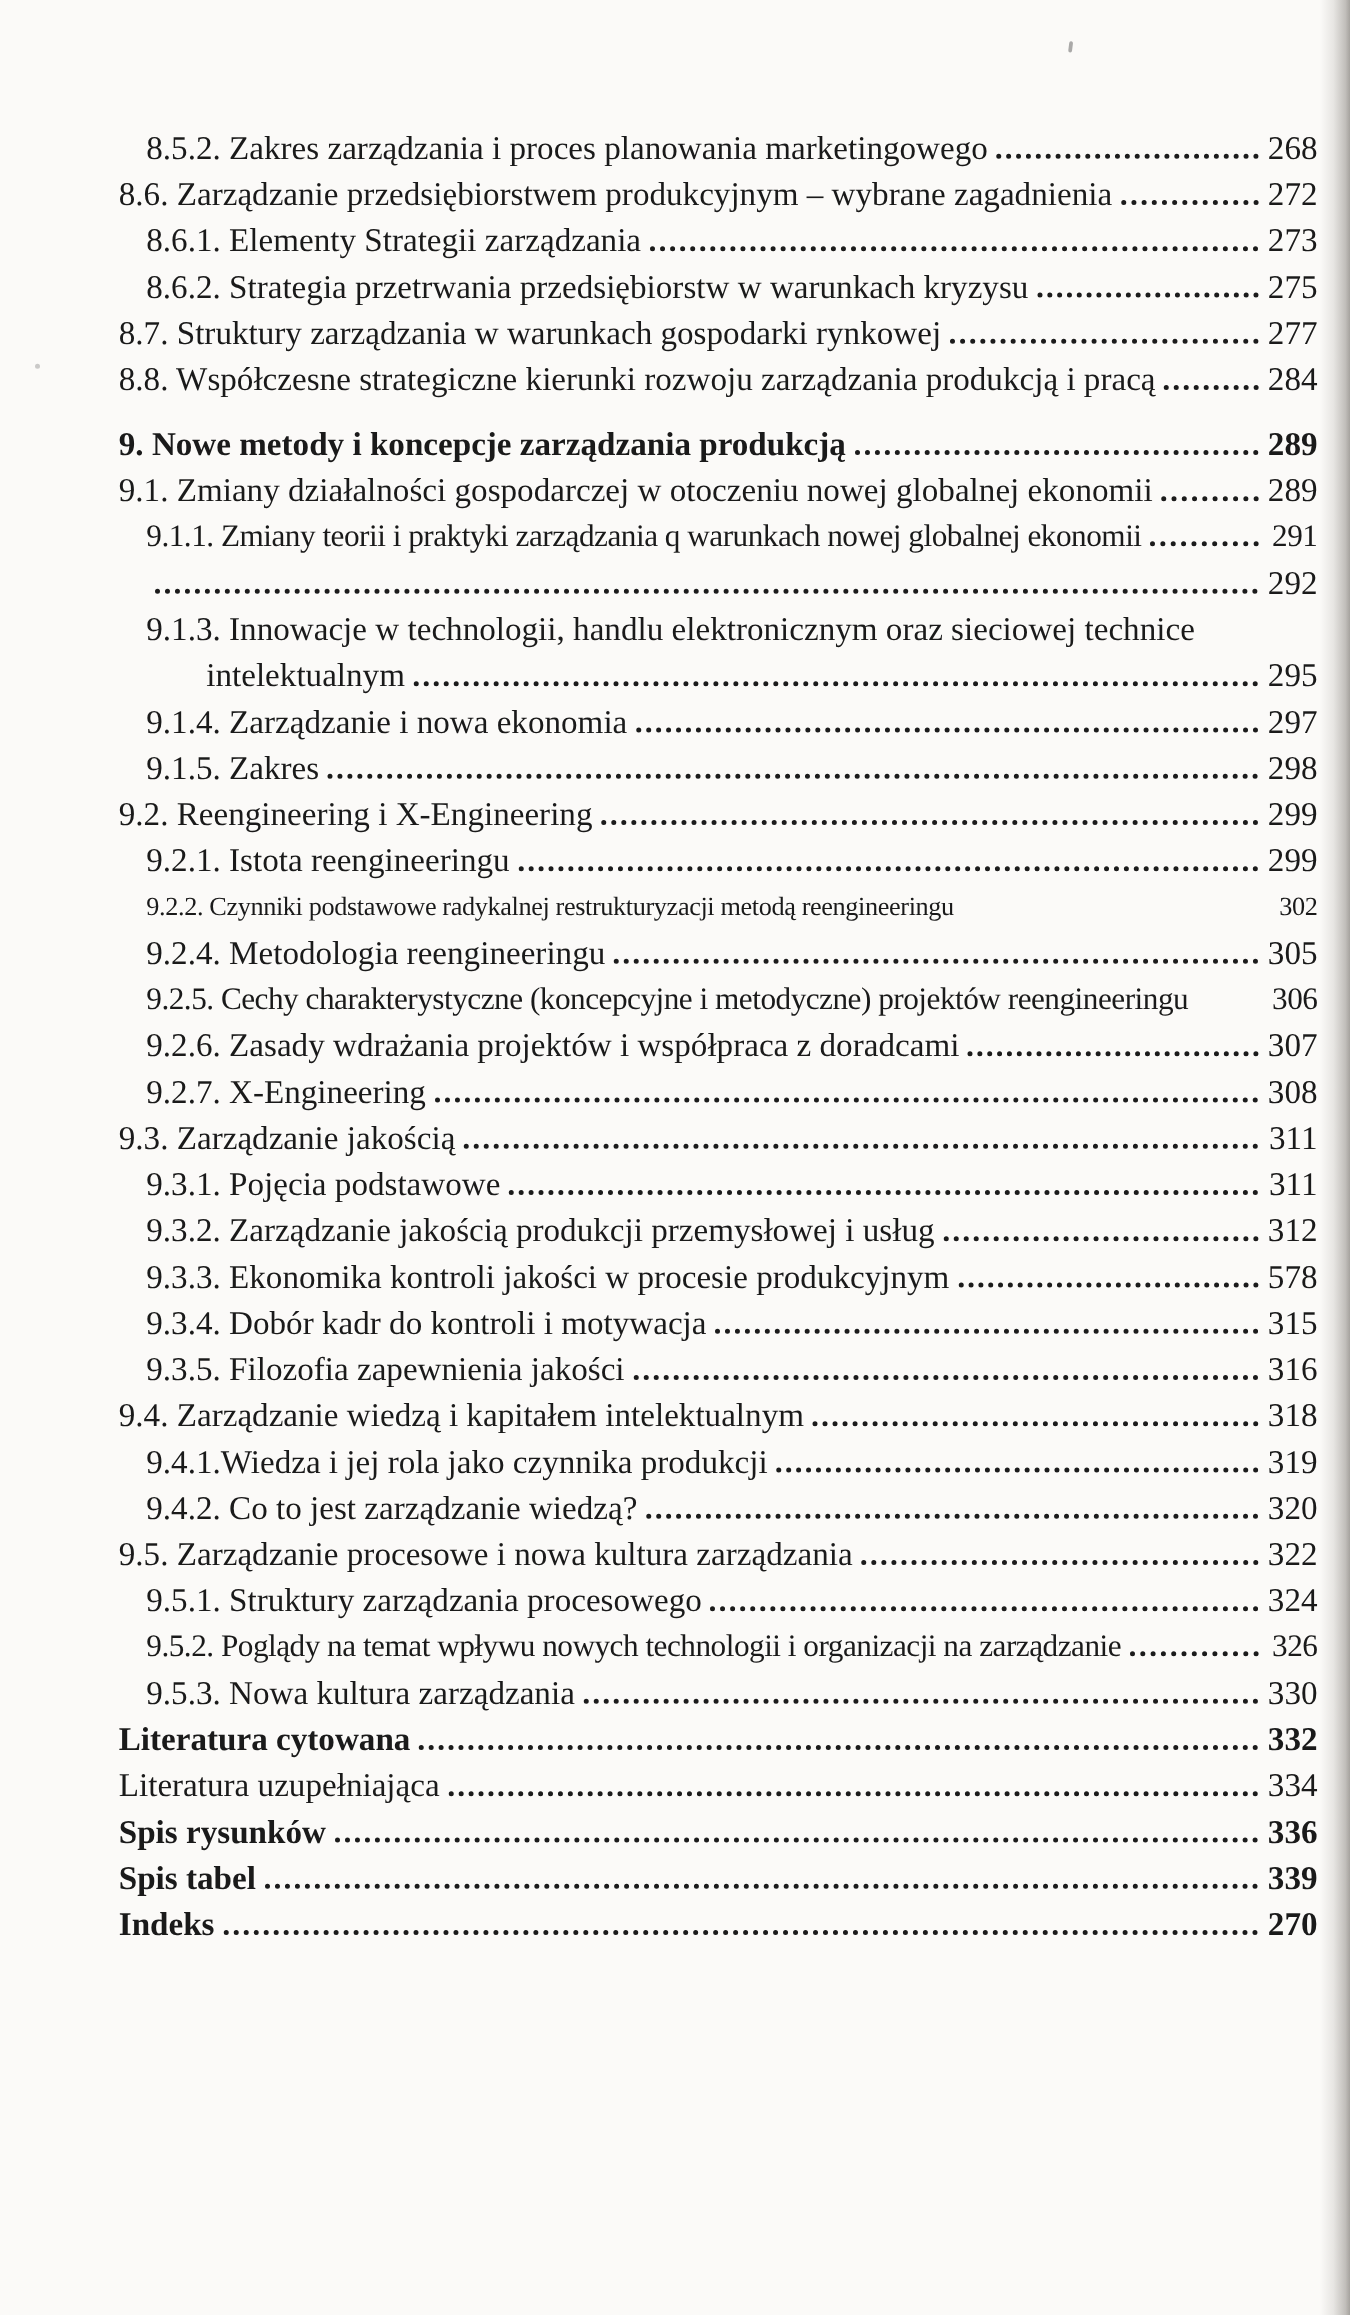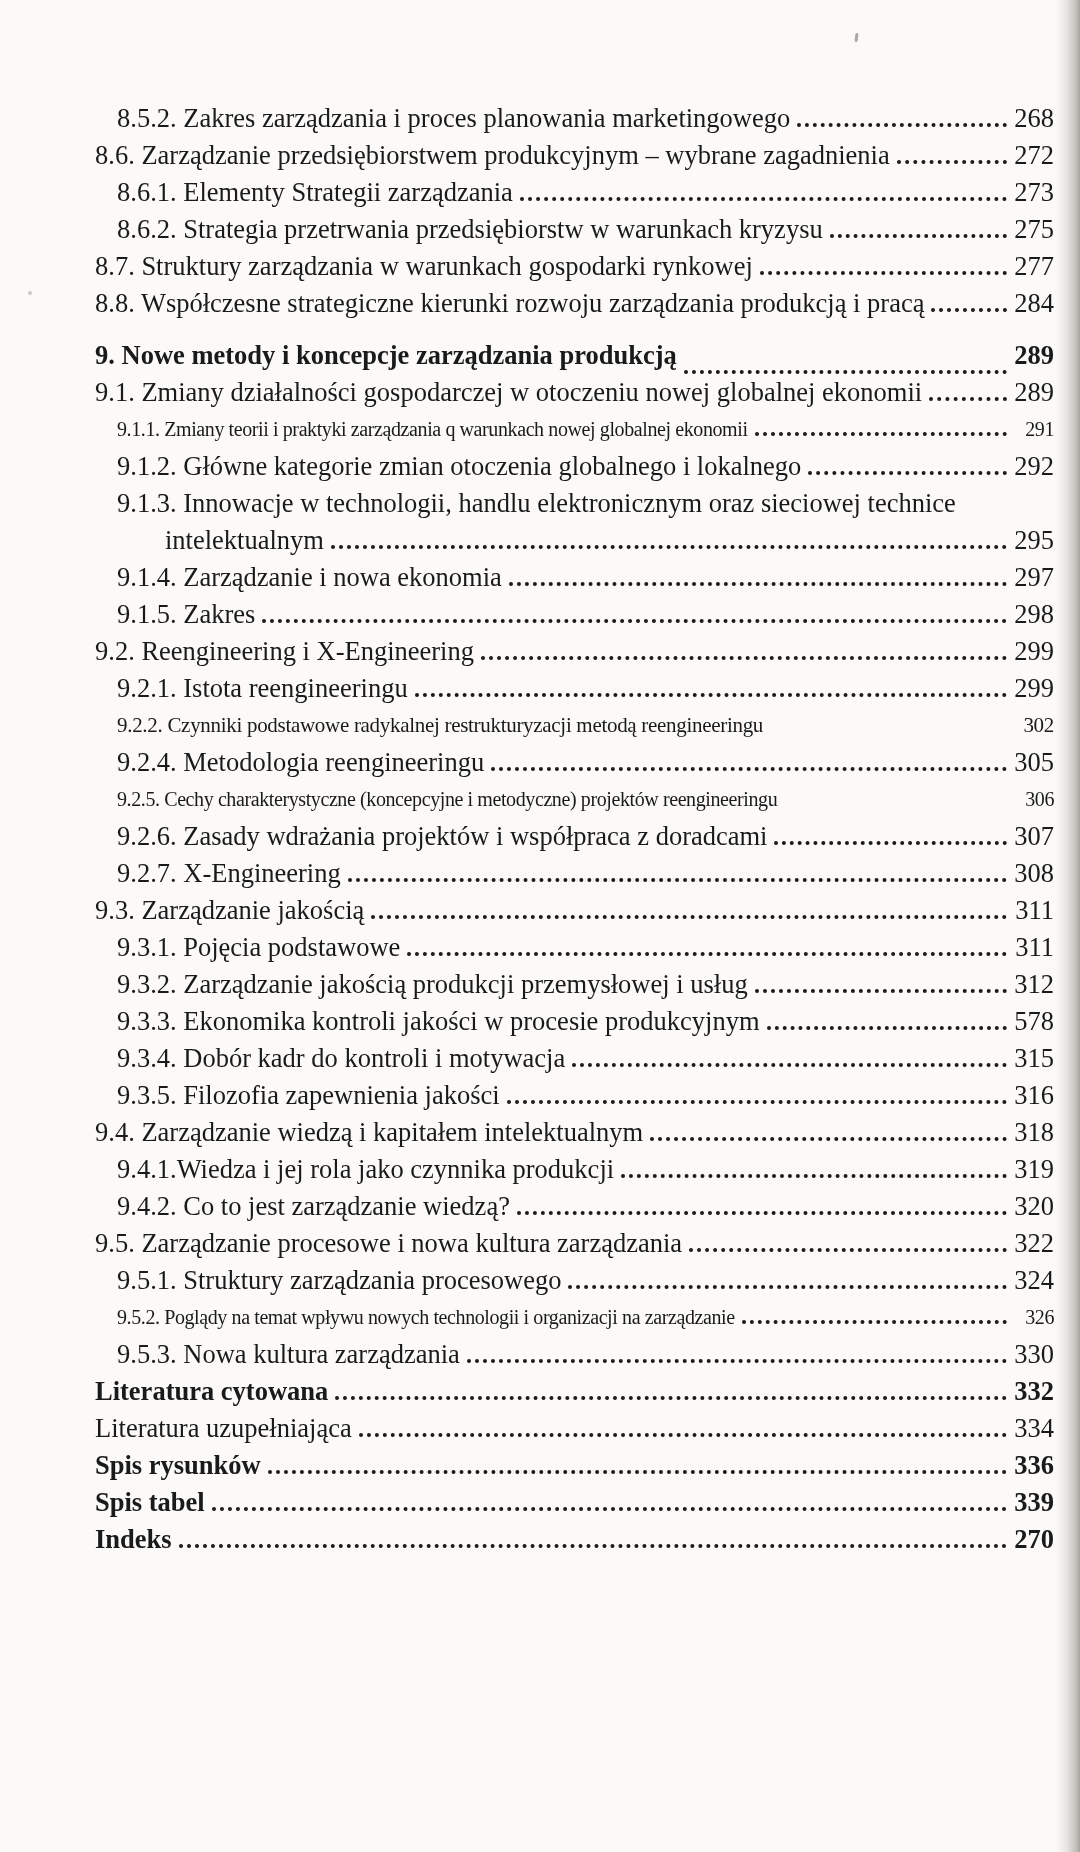--- a/index.html
+++ b/index.html
@@ -24,23 +24,23 @@
     background: #fbfaf8;
   }
   .toc-row {
     display: flex;
     align-items: baseline;
     line-height: 37px;
     white-space: nowrap;
   }
   .lvl2 { padding-left: 22px; }
   .wrapline { padding-left: 70px; }
-  .space-before { margin-top: 15px; align-items: flex-end; }
+  .space-before { margin-top: 15px; }
   .bold { font-weight: bold; }
-  .condensed { font-size: 20px; letter-spacing: -0.4px; }
+  .condensed { font-size: 25px; letter-spacing: -0.4px; }
   .tight { font-size: 21px; letter-spacing: -0.3px; }
   .label { flex: 0 1 auto; }
   .leader {
     flex: 1 1 auto;
     min-width: 6px;
     border-bottom: 4px dotted #1b1b1b;
     margin: 0 1px 0 7px;
   }
   .leader.no-dots { border-bottom-color: transparent; }
   .pagenum {
@@ -125,21 +125,20 @@
         <span class="label">9.1. Zmiany działalności gospodarczej w otoczeniu nowej globalnej ekonomii</span>
         <span class="leader"></span>
         <span class="pagenum">289</span>
       </div>
       <div class="toc-row lvl2 condensed">
         <span class="label">9.1.1. Zmiany teorii i praktyki zarządzania q warunkach nowej globalnej ekonomii</span>
         <span class="leader"></span>
         <span class="pagenum">291</span>
       </div>
       <div class="toc-row lvl2">
-        <span class="label">9.1.2. Główne kategorie zmian otoczenia globalnego i lokalnego</span>
         <span class="leader"></span>
         <span class="pagenum">292</span>
       </div>
       <div class="toc-row lvl2">
         <span class="label">9.1.3. Innowacje w technologii, handlu elektronicznym oraz sieciowej technice</span>
       </div>
       <div class="toc-row lvl2 wrapline">
         <span class="label">intelektualnym</span>
         <span class="leader"></span>
         <span class="pagenum">295</span>

